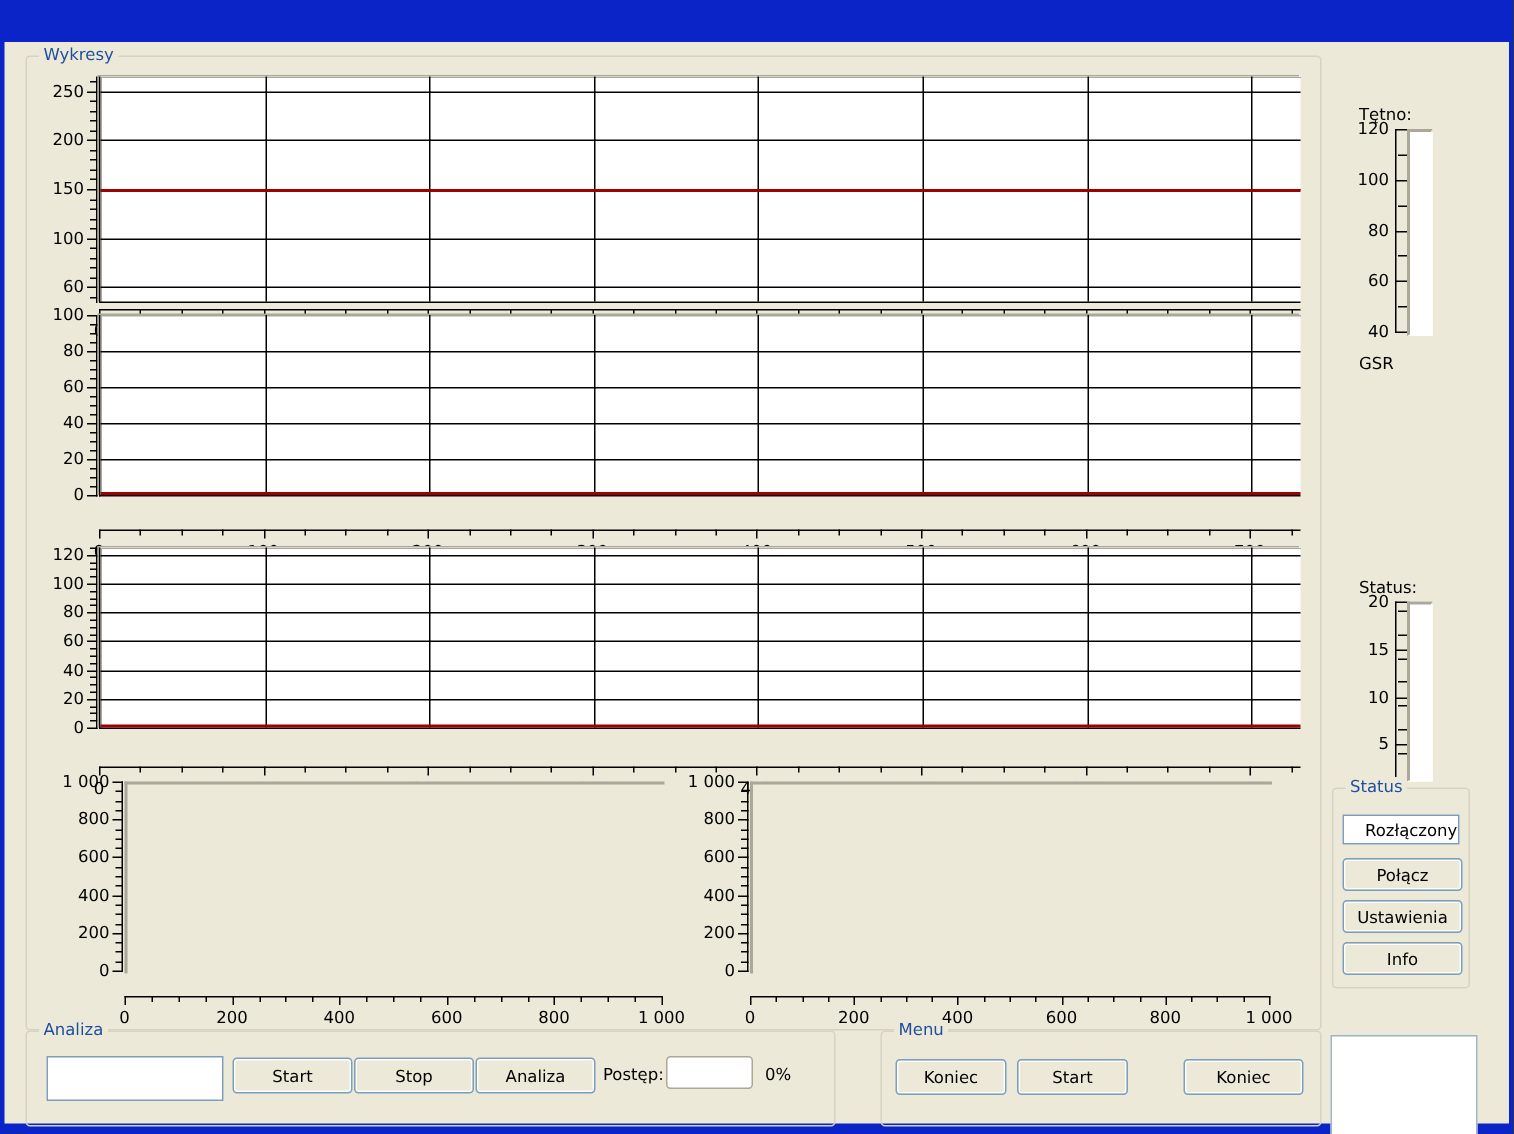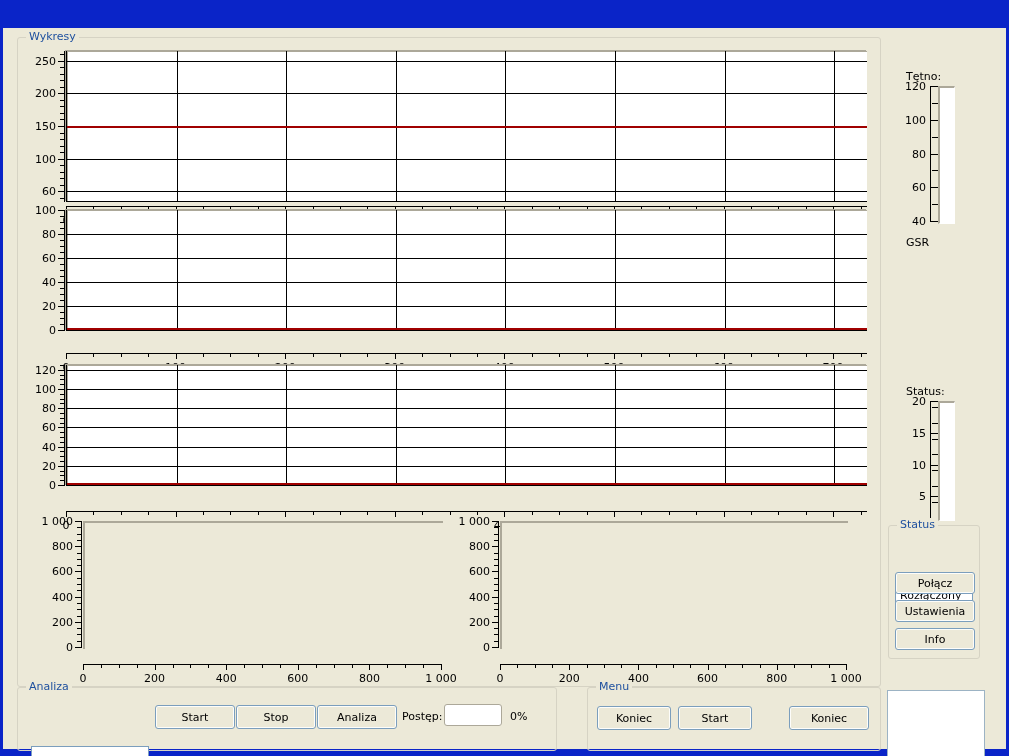--- a/index.html
+++ b/index.html
@@ -56,21 +56,21 @@
   .gtick{position:absolute;height:1px;background:#000;}
   .glab{position:absolute;font-size:11px;color:#000;text-align:right;transform:translateY(-50%);white-space:nowrap;}
   .gtitle{position:absolute;font-size:11px;color:#000;white-space:nowrap;}
 
   
   .btn{position:absolute;background:#ece9d8;border:1px solid #7b9ebd;border-radius:3px;
     font-family:"DejaVu Sans","Liberation Sans",sans-serif;font-size:11px;color:#000;
     display:flex;align-items:center;justify-content:center;
     box-shadow:inset 0 0 0 1px #fdfdfa;cursor:default;}
   .tfield{position:absolute;background:#fff;border:1px solid #7b9ebd;font-size:11px;color:#000;
-    display:flex;align-items:center;padding-left:4px;box-sizing:border-box;margin-top:42px;}
+    display:flex;align-items:center;padding-left:14px;box-sizing:border-box;}
   .pbar{position:absolute;background:#fff;border:1px solid #aca899;border-radius:3px;box-sizing:border-box;}
   .slabel{position:absolute;font-size:11px;color:#000;white-space:nowrap;}
   .logbox{position:absolute;background:#fff;border:1px solid #9cb3c4;box-sizing:border-box;}
 </style>
 </head>
 <body>
 
 <div class="window">
 
 

